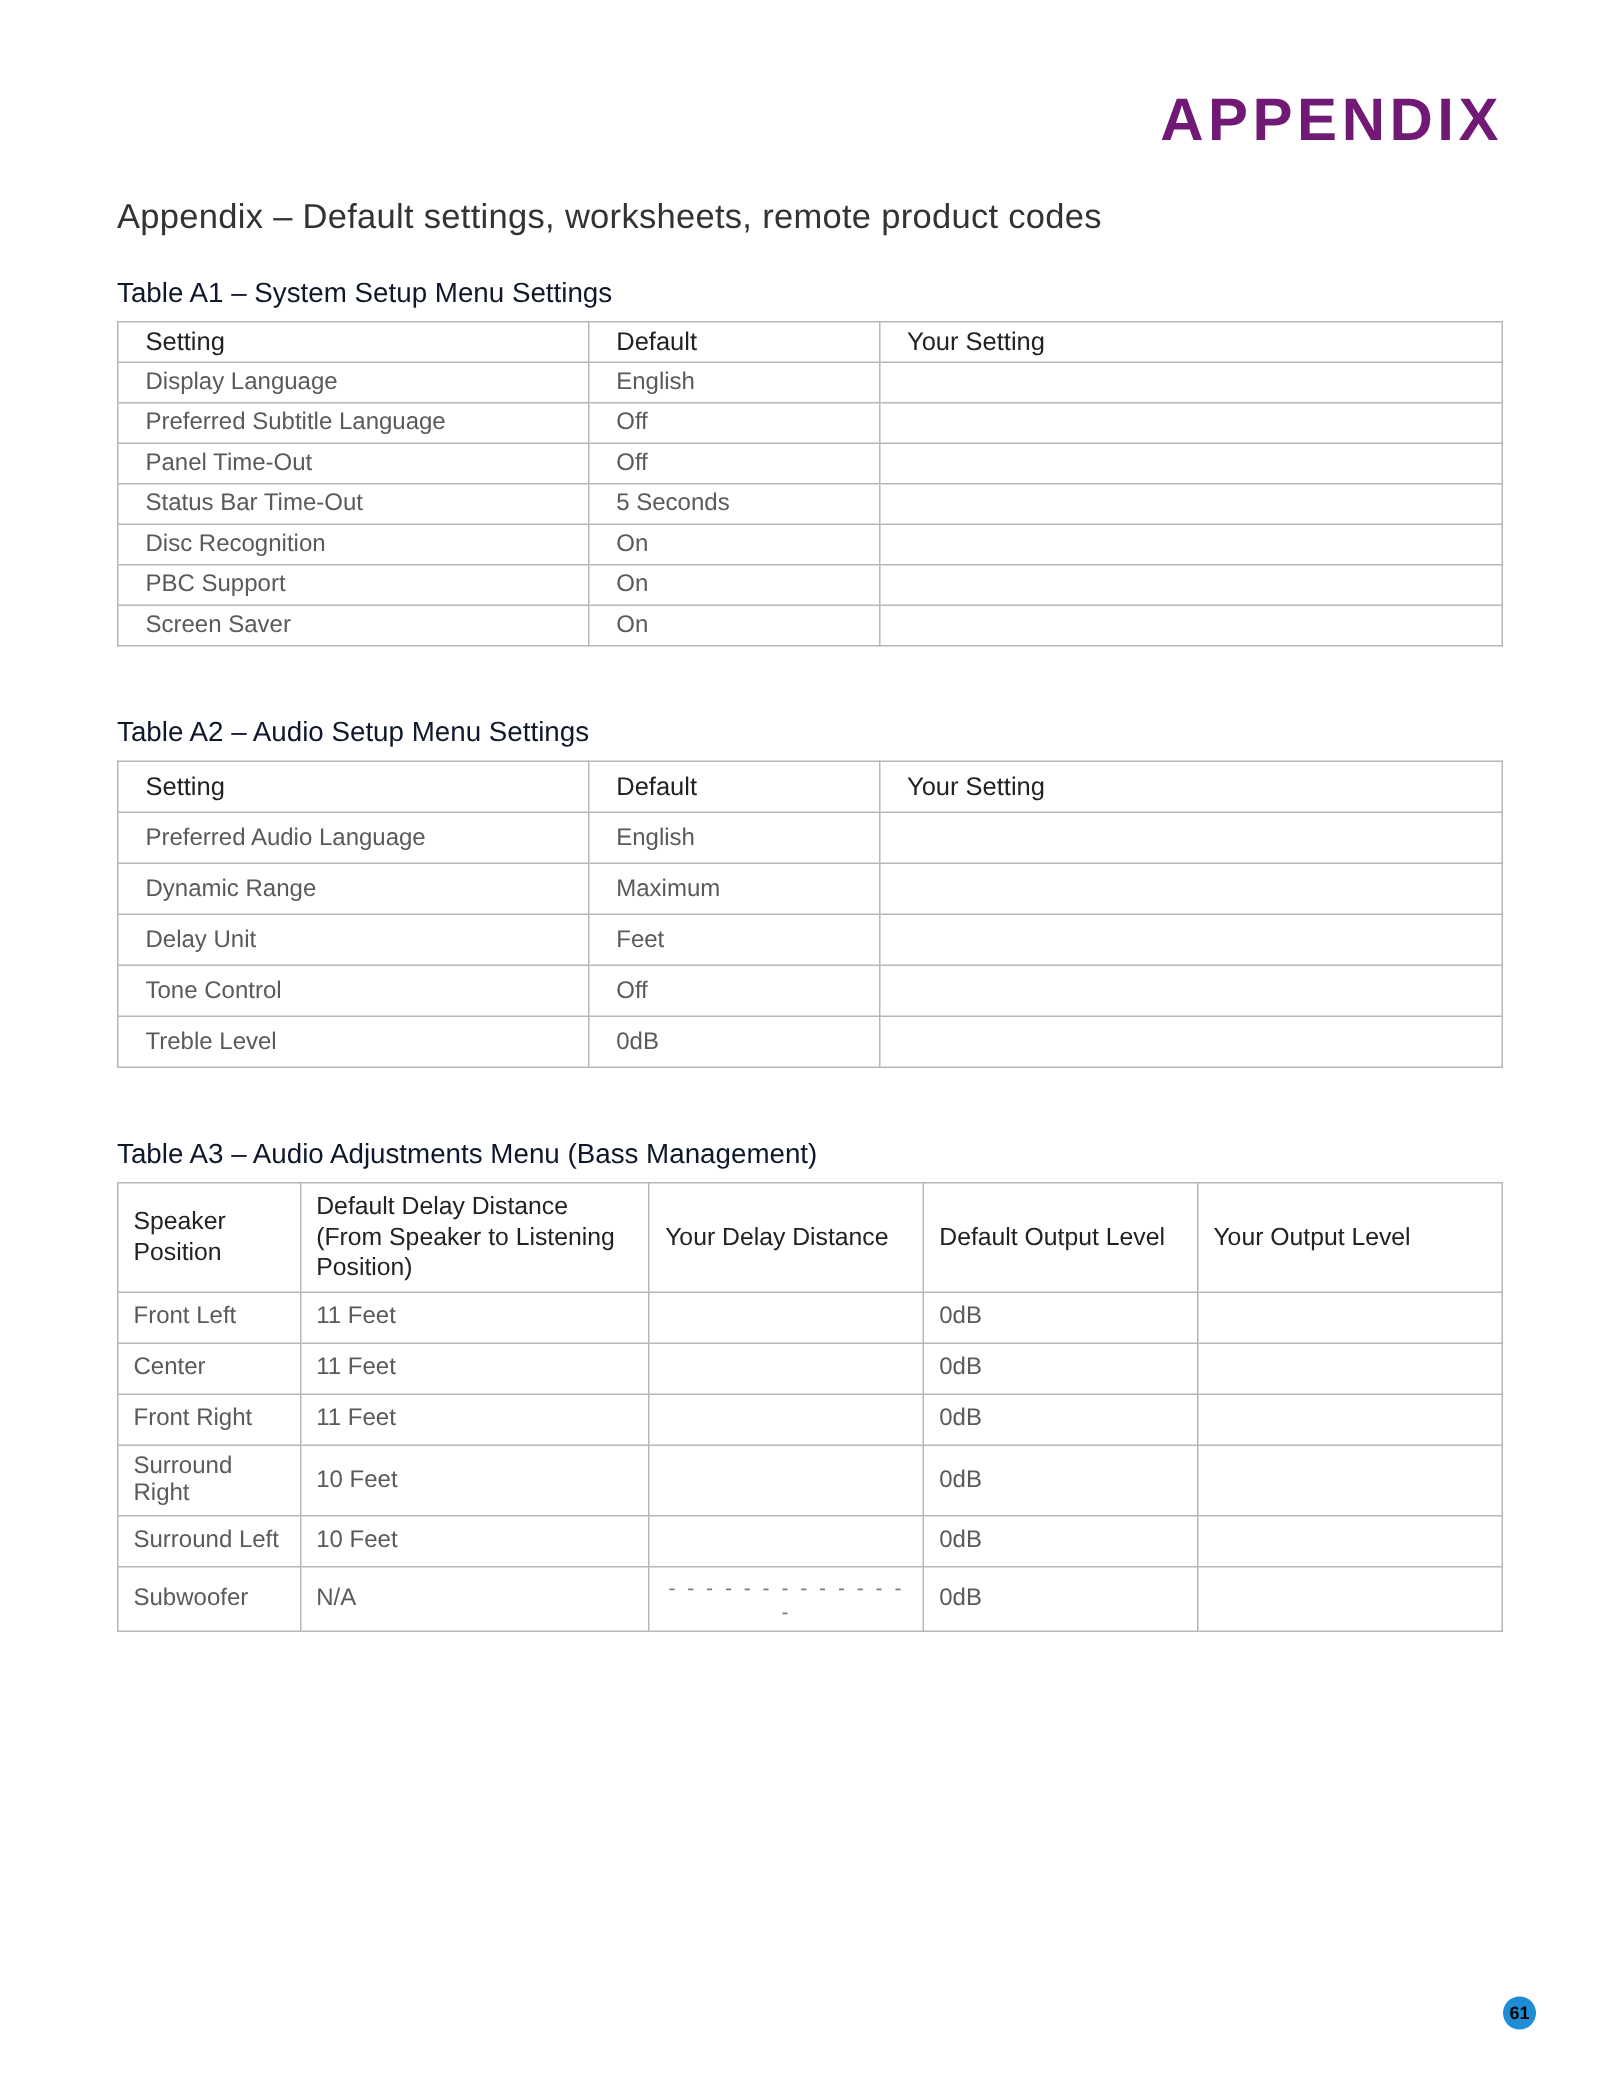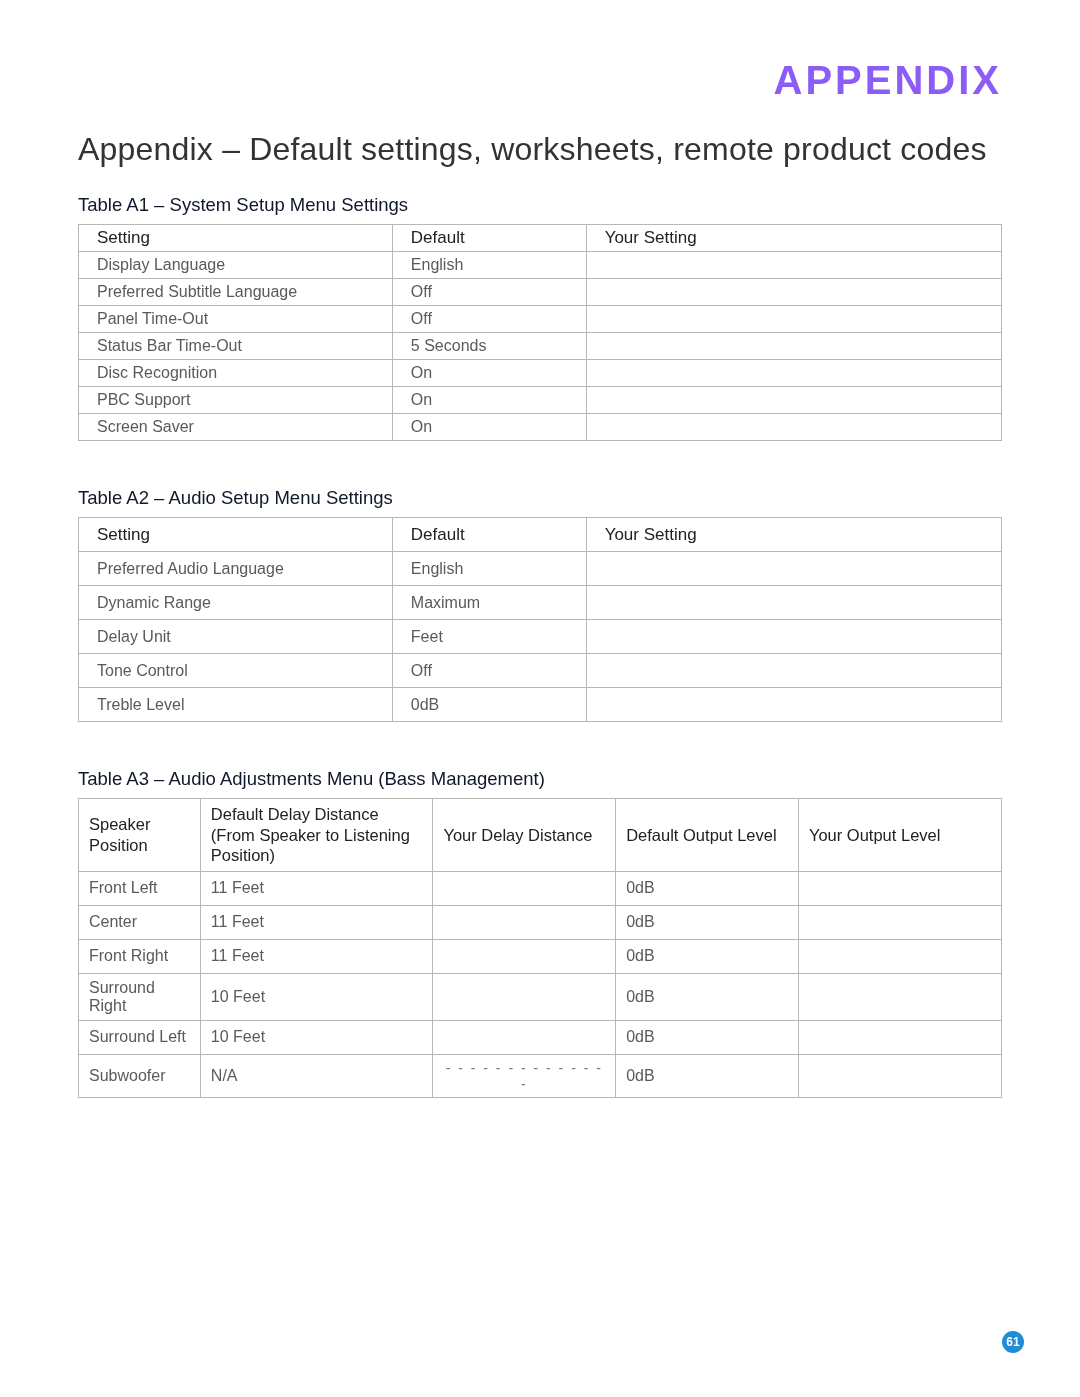--- a/index.html
+++ b/index.html
@@ -13,26 +13,26 @@
     position: relative;
   }
   .page {
     padding: 58px 78px 40px 78px;
   }
   .brand-title {
     text-align: right;
     font-size: 40px;
     font-weight: 800;
     letter-spacing: 3px;
-    color: #8b5cf6;
+    color: #701a75;
     margin-bottom: 28px;
     font-family: Arial, sans-serif;
   }
   .page-heading {
-    font-size: 32px;
+    font-size: 23px;
     font-weight: 400;
     color: #333;
     margin: 0 0 26px 0;
     letter-spacing: 0.2px;
   }
   .table-caption {
     font-size: 18.5px;
     font-weight: 400;
     color: #0f172a;
     margin: 0 0 8px 0;
@@ -83,21 +83,21 @@
   .dashes { letter-spacing: 2px; color: #777; font-size: 14px; text-align: center; display:block; }
 
   .page-number {
     position: absolute;
     right: 56px;
     bottom: 44px;
     width: 22px;
     height: 22px;
     border-radius: 50%;
     background: #1f8dd6;
-    color: #ffffff;
+    color: #000000;
     font-size: 12px;
     font-weight: 700;
     display: flex;
     align-items: center;
     justify-content: center;
   }
 </style>
 </head>
 <body>
 

